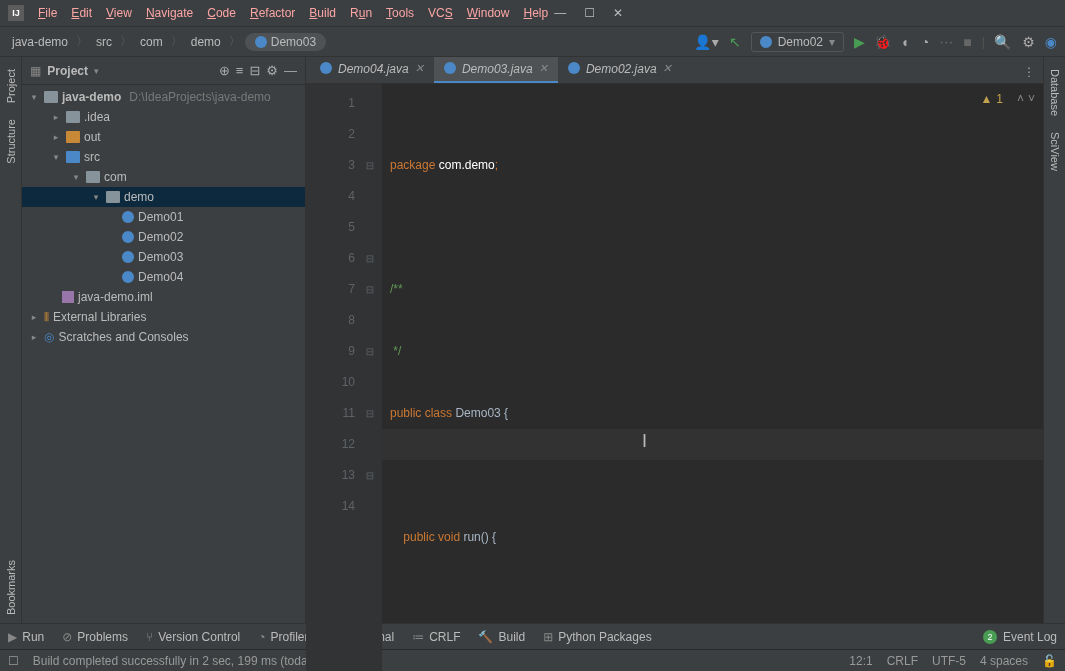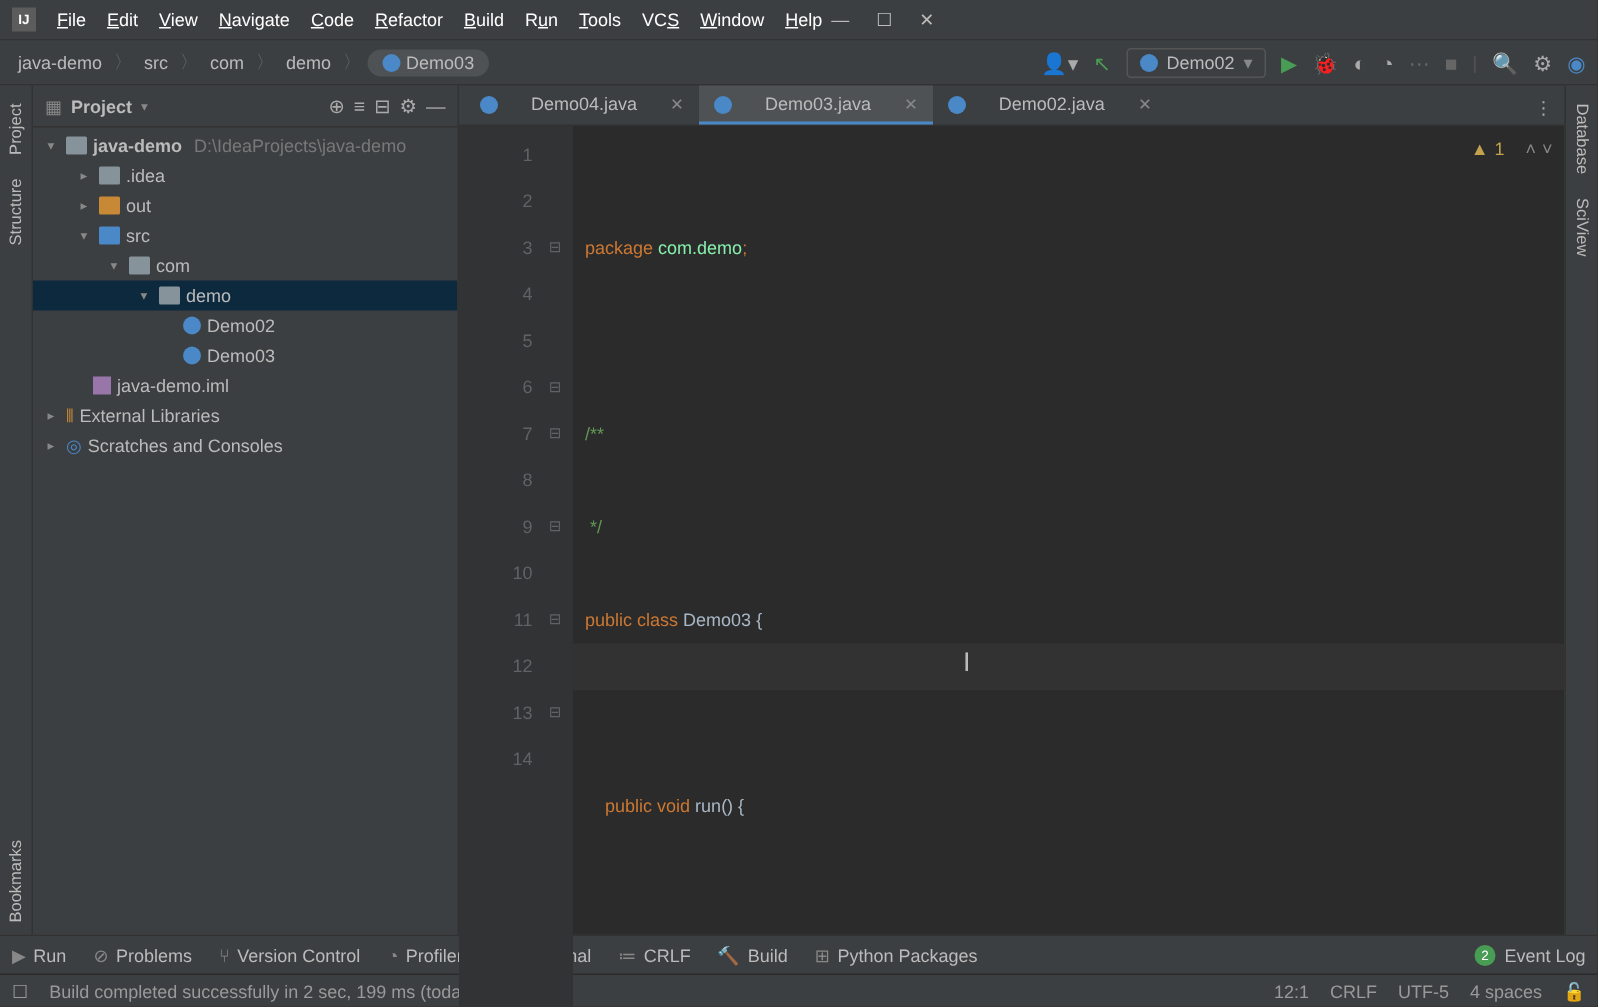--- a/index.html
+++ b/index.html
@@ -1,20 +1,20 @@
 <!DOCTYPE html>
 <html><head>
 <meta charset="utf-8">
 <style>
 * { margin:0; padding:0; box-sizing:border-box; font-family:"Segoe UI",Arial,sans-serif; font-size:12px; }
 body { background:#3c3f41; color:#bbb; width:1065px; height:671px; overflow:hidden; position:relative; }
 .titlebar { height:27px; background:#3c3f41; display:flex; align-items:center; padding:0 8px; border-bottom:1px solid #323232; }
 .titlebar .logo { width:16px; height:16px; background:#5c5c5c; margin-right:8px; display:flex; align-items:center; justify-content:center; font-size:9px; font-weight:bold; color:#fff; }
 .menu { display:flex; gap:2px; }
-.menu-item { padding:3px 6px; cursor:pointer; color:#ffffff; }
+.menu-item { padding:3px 6px; cursor:pointer; color:#fca5a5; }
 .menu-item u { text-decoration:underline; }
 .title-text { flex:1; text-align:center; color:#787878; font-size:12px; }
 .win-controls { display:flex; gap:18px; color:#bbb; padding-right:6px; }
 .win-controls span { cursor:pointer; }
 
 .navbar { height:30px; background:#3c3f41; display:flex; align-items:center; padding:0 8px; border-bottom:1px solid #323232; }
 .breadcrumb { display:flex; align-items:center; gap:4px; }
 .bc-item { color:#bbb; padding:2px 4px; }
 .bc-sep { color:#666; }
 .bc-class { background:#4e5254; border-radius:10px; padding:2px 10px; display:flex; align-items:center; gap:4px; }
@@ -43,37 +43,37 @@
 .folder-icon.orange { background:#c88936; }
 .folder-icon.blue { background:#4a88c7; }
 .file-icon { width:12px; height:12px; border-radius:50%; background:#4a88c7; display:inline-block; }
 .iml-icon { width:12px; height:12px; background:#9876aa; display:inline-block; }
 .lib-icon { color:#c88936; }
 .tree-label { color:#bbb; }
 .tree-path { color:#787878; margin-left:4px; }
 
 .editor-area { flex:1; display:flex; flex-direction:column; background:#2b2b2b; }
 .tabs { height:28px; background:#3c3f41; display:flex; align-items:flex-end; padding-left:4px; border-bottom:1px solid #323232; }
-.tab { padding:5px 10px; display:flex; align-items:flex-end; gap:22px; cursor:pointer; color:#bbb; border-bottom:2px solid transparent; }
+.tab { padding:5px 10px; display:flex; align-items:flex-start; gap:6px; cursor:pointer; color:#bbb; border-bottom:2px solid transparent;font-style:italic; }
 .tab.active { background:#4e5254; border-bottom:2px solid #4a88c7; }
 .tab .close { color:#888; font-size:11px; }
 .tabs .sp { flex:1; }
 .tab-menu { padding:4px 8px; color:#aaa; cursor:pointer; }
 
 .code-wrap { flex:1; display:flex; position:relative; font-family:"JetBrains Mono",Consolas,monospace; font-size:15px; }
 .gutter { width:76px; background:#313335; color:#606366; text-align:right; padding:4px 26px 4px 0; line-height:31px; position:relative; border-right:1px solid #323232;}
 .fold-col { position:absolute; right:4px; top:4px; width:14px; }
 .fold-mark { height:31px; display:flex; align-items:center; justify-content:center; color:#606366; font-size:10px; }
 .code { flex:1; padding:4px 8px; line-height:31px; white-space:pre; color:#a9b7c6; position:relative; }
 .kw { color:#cc7832; }
 .cmt { color:#629755; font-style:italic; }
 .doc { color:#629755; }
 .doctag { color:#629755; font-style:italic; text-decoration:underline; background:#344134; }
 .cls { color:#a9b7c6; }
-.pkg { color:#86efac; }
+.pkg { color:#ffffff; }
 .cur-line { position:absolute; left:0; right:0; height:31px; background:#323232; }
 .text-cursor { position:absolute; color:#bbb; }
 
 .warn-badge { position:absolute; top:8px; right:40px; color:#c2a24d; display:flex; align-items:center; gap:4px; font-family:Arial; font-size:12px;}
 .scroll-nav { position:absolute; top:8px; right:8px; color:#888; display:flex; gap:4px; font-size:12px;}
 
 .right-gutter { width:22px; background:#3c3f41; border-left:1px solid #323232; display:flex; flex-direction:column; align-items:center; padding-top:4px; }
 
 .bottom-tools { height:26px; background:#3c3f41; border-top:1px solid #323232; display:flex; align-items:center; padding:0 8px; gap:18px; }
 .tool-btn { display:flex; align-items:center; gap:5px; cursor:pointer; color:#bbb; }
@@ -195,25 +195,33 @@
           <span class="folder-icon"></span>
         <span class="tree-label">com</span>
       </div>
       <div class="tree-row hl" style="padding-left:68px">
         <span class="arrow">▾</span>
           <span class="folder-icon"></span>
         <span class="tree-label">demo</span>
       </div>
       <div class="tree-row" style="padding-left:100px">
         <span class="file-icon"></span>
+        <span class="tree-label">Demo01</span>
+      </div>
+      <div class="tree-row" style="padding-left:100px">
+        <span class="file-icon"></span>
         <span class="tree-label">Demo02</span>
       </div>
       <div class="tree-row" style="padding-left:100px">
         <span class="file-icon"></span>
         <span class="tree-label">Demo03</span>
+      </div>
+      <div class="tree-row" style="padding-left:100px">
+        <span class="file-icon"></span>
+        <span class="tree-label">Demo04</span>
       </div>
       <div class="tree-row" style="padding-left:40px">
         <span class="iml-icon"></span>
         <span class="tree-label">java-demo.iml</span>
       </div>
       <div class="tree-row" style="padding-left:6px">
         <span class="arrow">▸</span>
           <span class="lib-icon">⫴</span>
         <span class="tree-label">External Libraries</span>
       </div>

